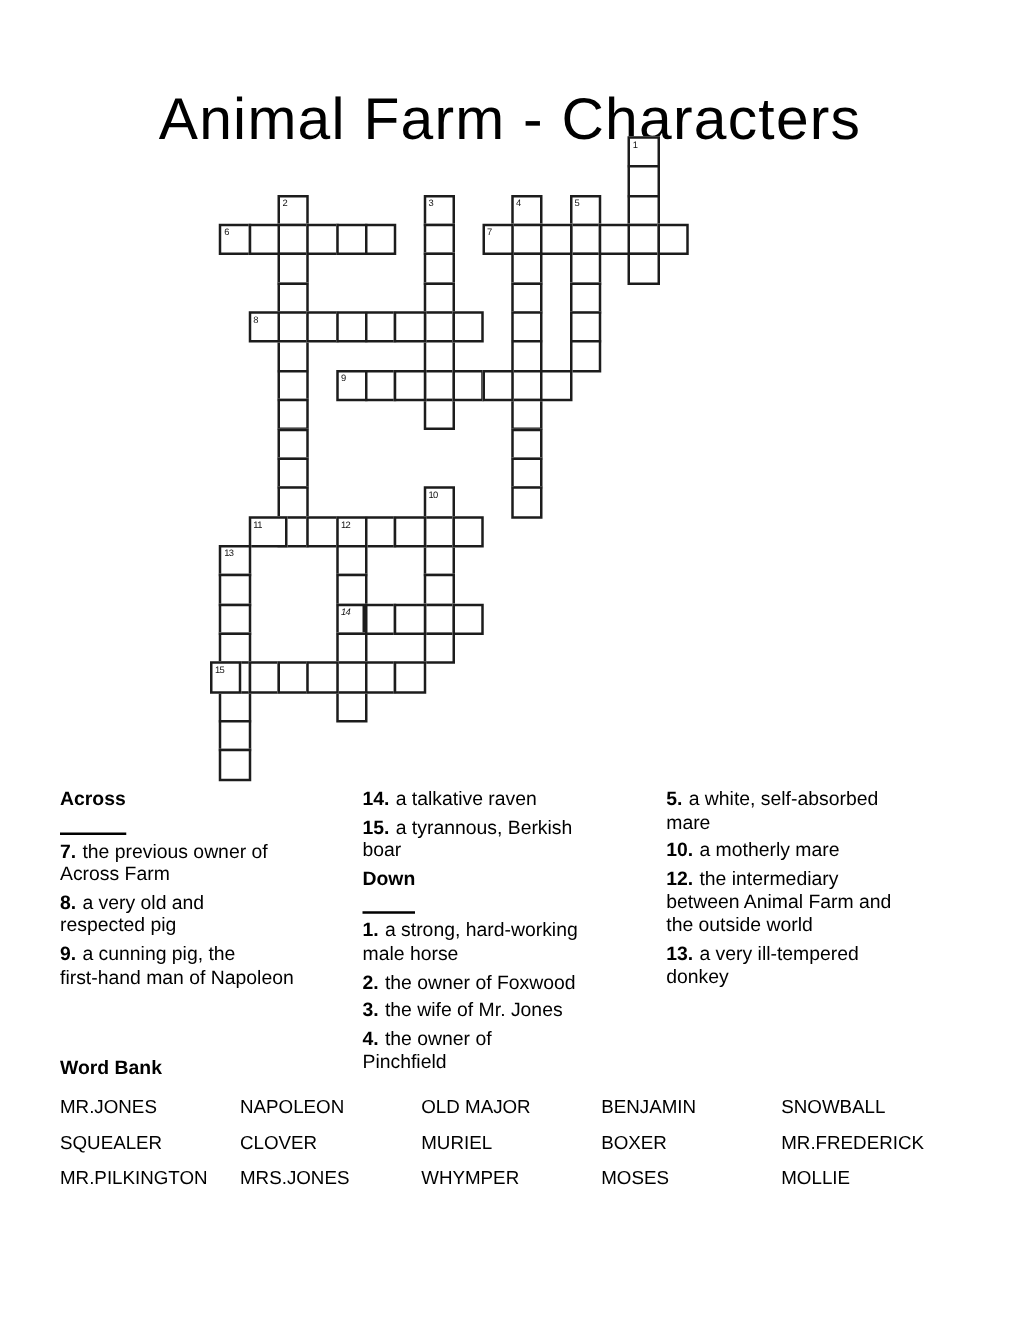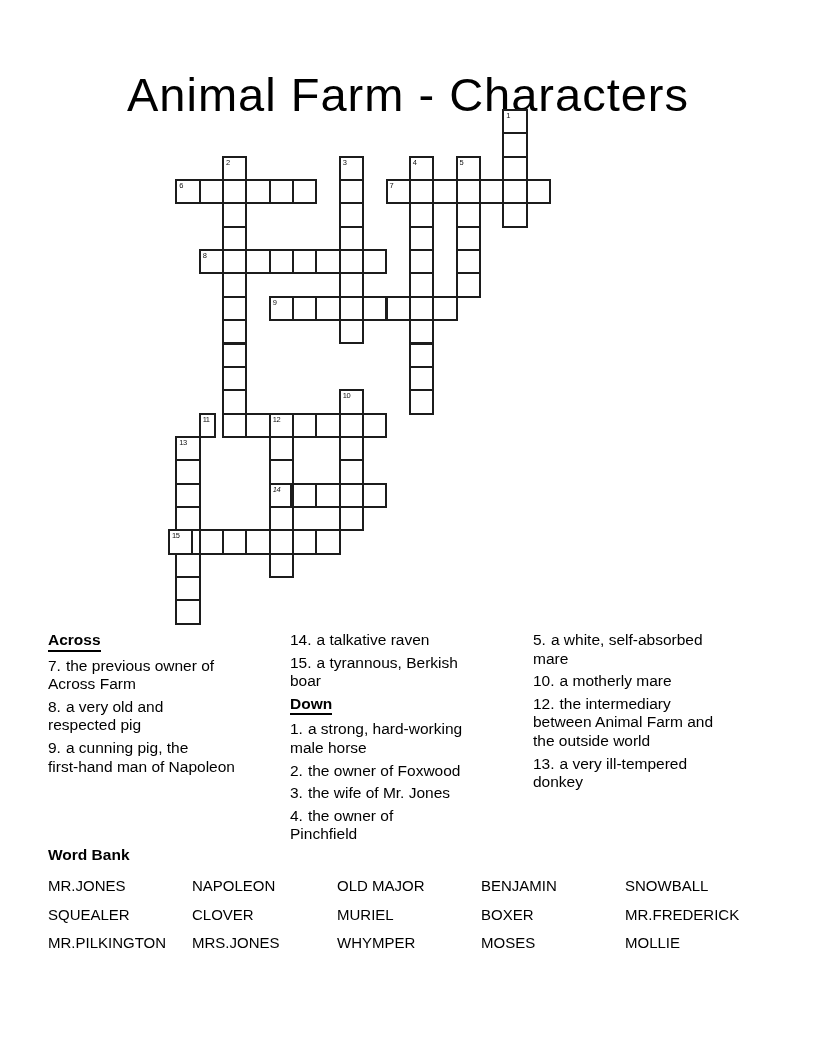--- a/index.html
+++ b/index.html
@@ -15,23 +15,23 @@
   .grid{position:absolute;}
   .cell{
     position:absolute;background:#fff;border:2px solid #1c1c1c;box-sizing:border-box;
   }
   .cellnum{
     position:absolute;top:0;left:2px;font-size:7.5px;line-height:9px;color:#111;
     letter-spacing:-0.5px;
   }
   .clue-col{position:absolute;top:631px;font-size:15.5px;line-height:18.6px;width:250px;}
   .clue{margin:0 0 4px 0;}
-  .clue .num{font-weight:400;margin-right:5px;}
+  .clue .num{font-weight:700;margin-right:5px;}
   .sec-heading{font-weight:700;margin:0 0 5px 0;}
-  .sec-heading .ul{display:inline-block;border-bottom:2px solid #000;padding-bottom:0px;}
+  .sec-heading .ul{display:inline-block;border-bottom:2px solid #000;padding-bottom:16px;}
   .bank-heading{position:absolute;left:48px;top:846px;font-size:15.5px;font-weight:700;margin:0;}
   .bank{
     position:absolute;left:48px;top:876px;width:740px;display:grid;
     grid-template-columns:144px 145px 144px 144px auto;grid-auto-rows:28.7px;
     font-size:15px;line-height:19px;
   }
 </style>
 </head>
 <body>
 
@@ -120,21 +120,21 @@
       <div class="cell" style="left: 233.5px; top: 186.8px; width: 25.35px; height: 25.35px; border-color: rgb(28, 28, 28);"></div>
       <div class="cell" style="left: 280.2px; top: 186.8px; width: 25.35px; height: 25.35px; border-color: rgb(28, 28, 28);"></div>
       <div class="cell" style="left: 186.8px; top: 280.2px; width: 25.35px; height: 25.35px; border-color: rgb(28, 28, 28);">
         <span class="cellnum">10</span>
       </div>
       <div class="cell" style="left: 186.8px; top: 303.55px; width: 25.35px; height: 25.35px; border-color: rgb(28, 28, 28);"></div>
       <div class="cell" style="left: 186.8px; top: 326.9px; width: 25.35px; height: 25.35px; border-color: rgb(28, 28, 28);"></div>
       <div class="cell" style="left: 186.8px; top: 350.25px; width: 25.35px; height: 25.35px; border-color: rgb(28, 28, 28);"></div>
       <div class="cell" style="left: 186.8px; top: 373.6px; width: 25.35px; height: 25.35px; border-color: rgb(28, 28, 28);"></div>
       <div class="cell" style="left: 186.8px; top: 396.95px; width: 25.35px; height: 25.35px; border-color: rgb(28, 28, 28);"></div>
-      <div class="cell" style="left: 46.7px; top: 303.55px; width: 17px; height: 25.35px; border-color: rgb(28, 28, 28);">
+      <div class="cell" style="left: 46.7px; top: 303.55px; width: 31px; height: 25.35px; border-color: rgb(28, 28, 28);">
         <span class="cellnum">11</span>
       </div>
       <div class="cell" style="left: 93.4px; top: 303.55px; width: 25.35px; height: 25.35px; border-color: rgb(28, 28, 28);"></div>
       <div class="cell" style="left: 116.75px; top: 303.55px; width: 25.35px; height: 25.35px; border-color: rgb(28, 28, 28);">
         <span class="cellnum">12</span>
       </div>
       <div class="cell" style="left: 140.1px; top: 303.55px; width: 25.35px; height: 25.35px; border-color: rgb(28, 28, 28);"></div>
       <div class="cell" style="left: 163.45px; top: 303.55px; width: 25.35px; height: 25.35px; border-color: rgb(28, 28, 28);"></div>
       <div class="cell" style="left: 210.15px; top: 303.55px; width: 25.35px; height: 25.35px; border-color: rgb(28, 28, 28);"></div>
       <div class="cell" style="left: 116.75px; top: 326.9px; width: 25.35px; height: 25.35px; border-color: rgb(28, 28, 28);"></div>

